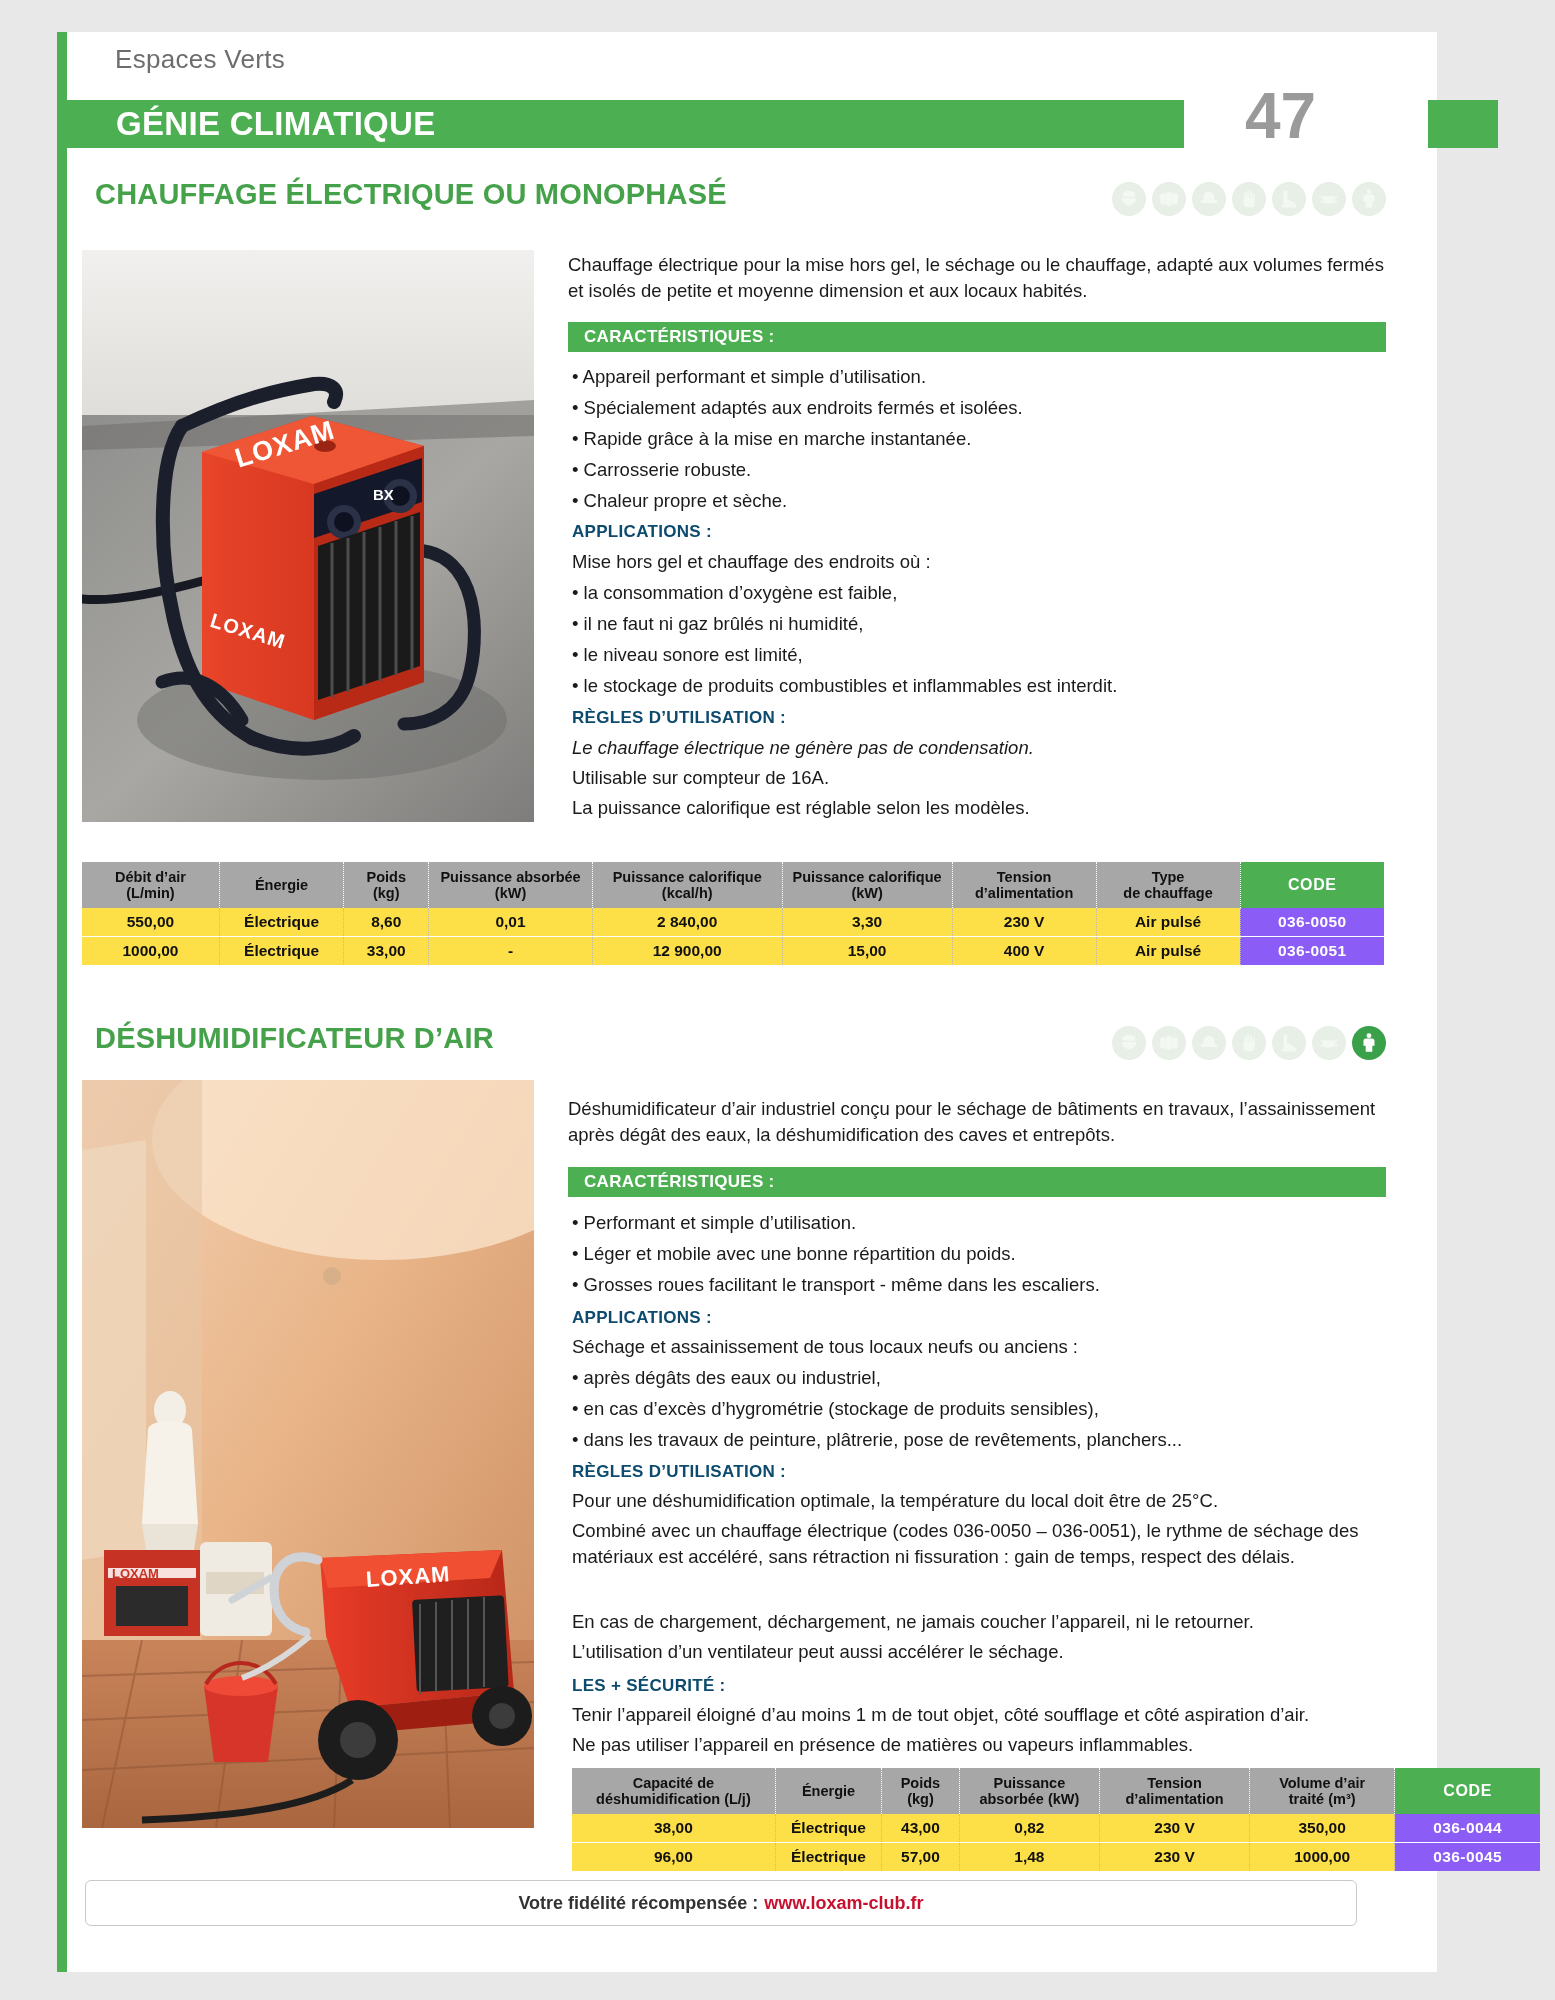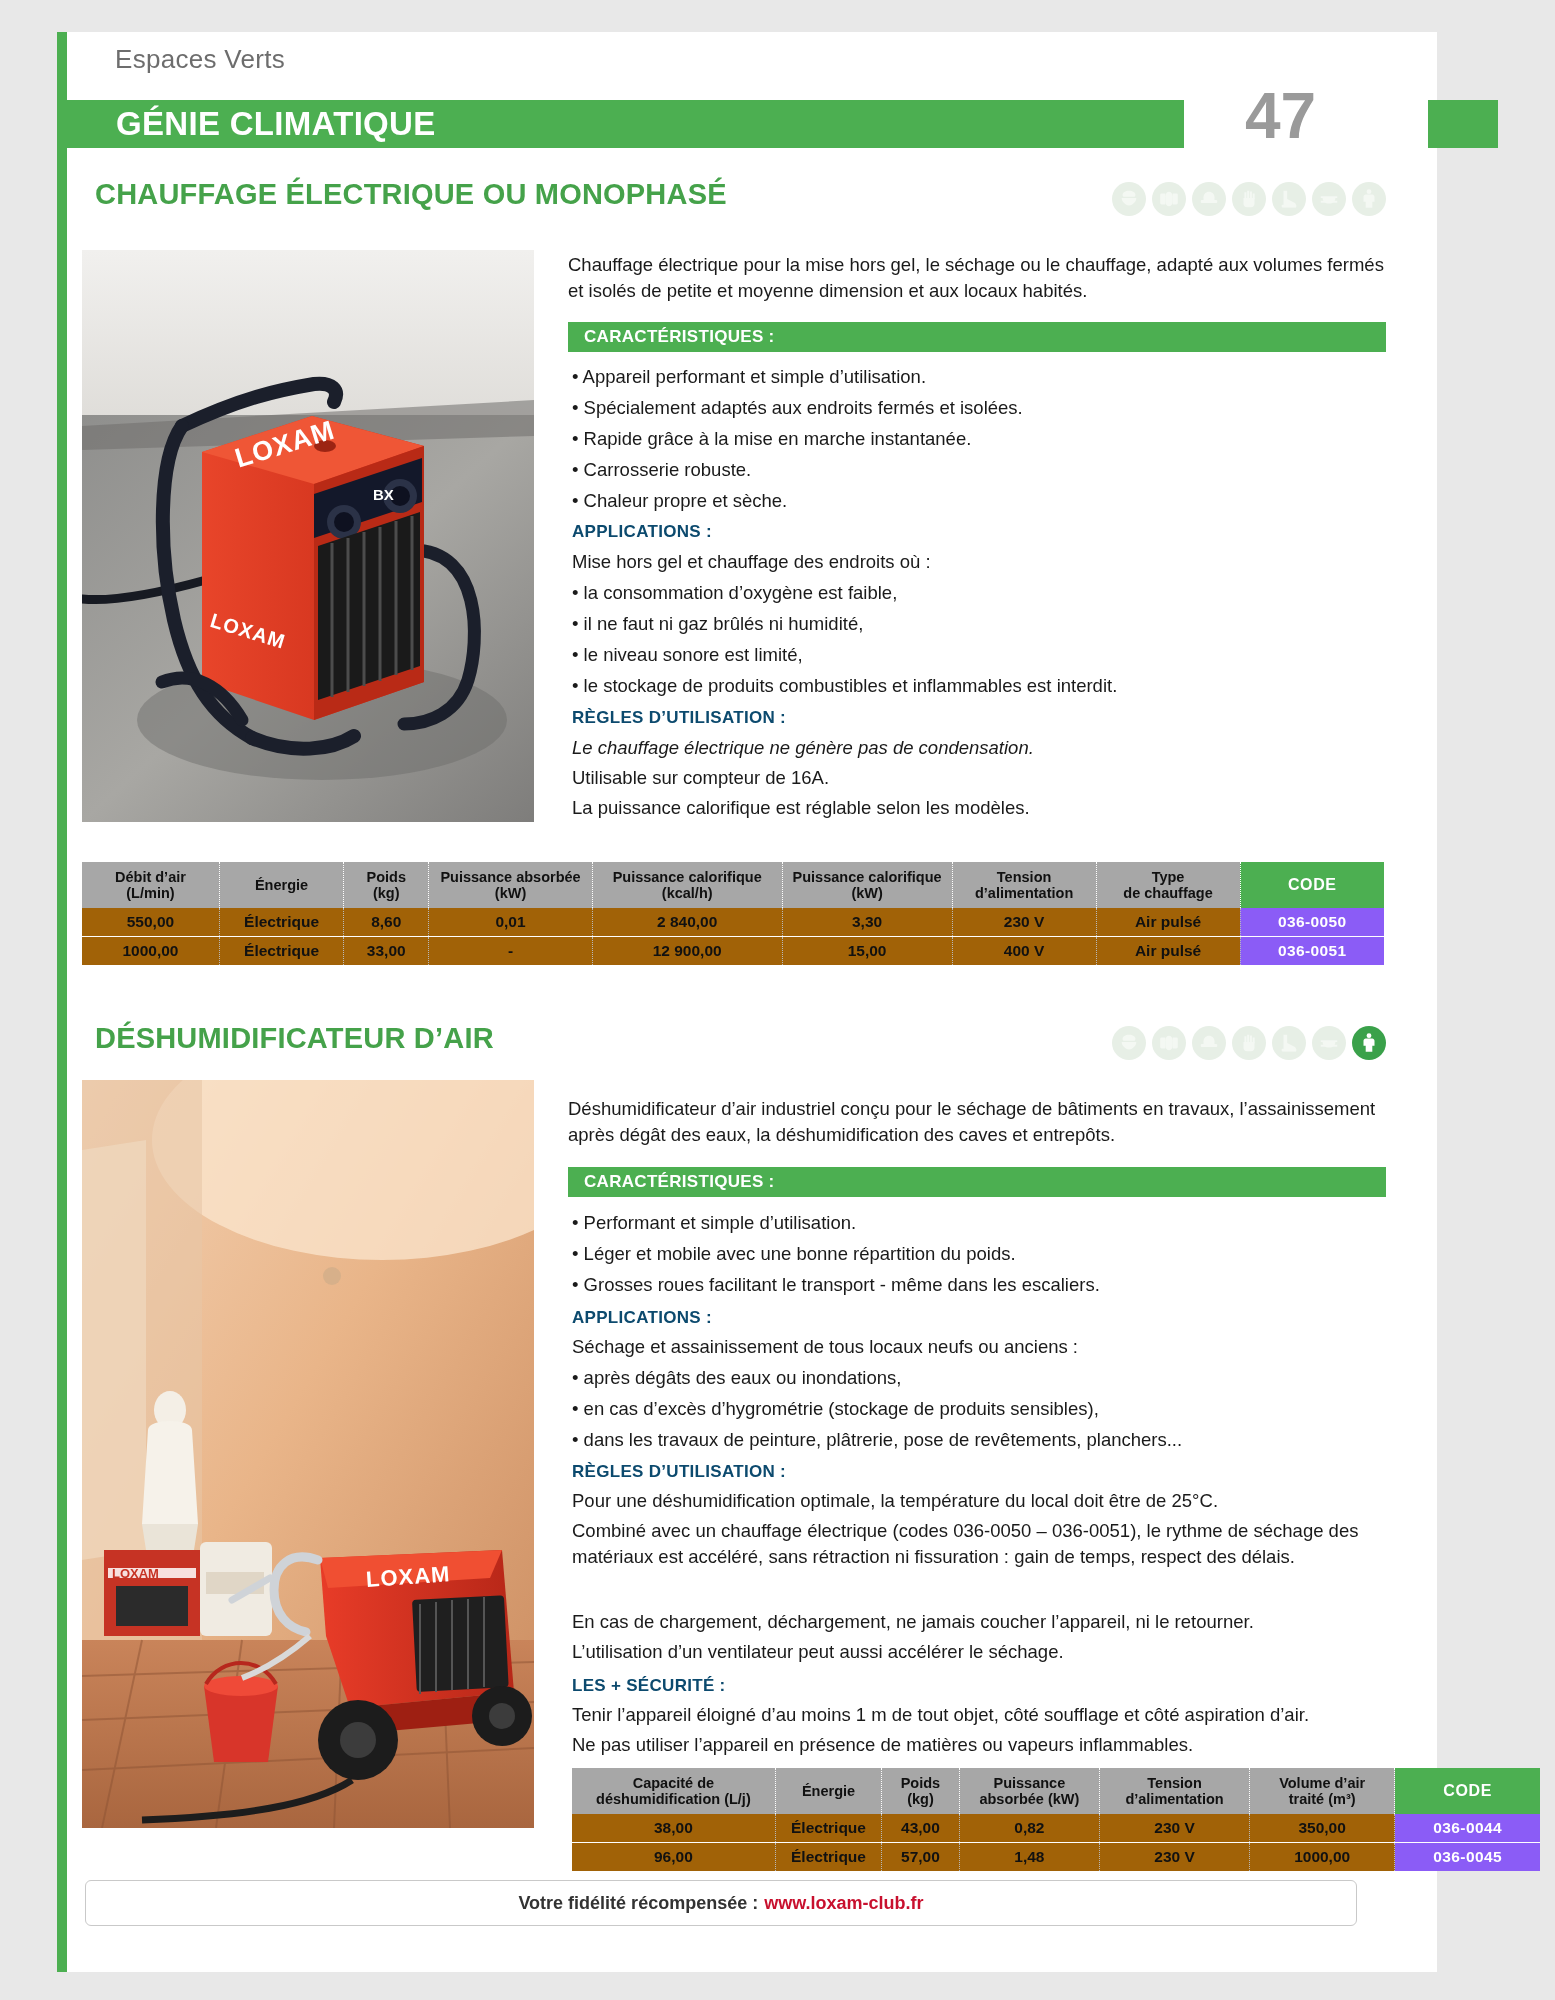--- a/index.html
+++ b/index.html
@@ -178,21 +178,21 @@
     vertical-align: middle;
   }
   table.spec th.code-h {
     background: #4caf51;
     color: #fff;
     font-size: 16px;
     letter-spacing: .6px;
     border-right: none;
   }
   table.spec td {
-    background: #a16207;
+    background: #fde047;
     color: #111;
     font-weight: bold;
     font-size: 15.5px;
     padding: 5px 4px;
     text-align: center;
     border-right: 1px dotted #b9b9b9;
     border-bottom: 1px solid #ffffff;
   }
   table.spec tr:last-child td { border-bottom: none; }
   table.spec td.code-c {
@@ -578,21 +578,21 @@
 <div class="green-band" style="left:568px; top:1167px; width:818px;">
   <span>CARACTÉRISTIQUES :</span>
 </div>
 
 <div class="txt" style="left:572px; top:1210px;">• Performant et simple d’utilisation.</div>
 <div class="txt" style="left:572px; top:1241px;">• Léger et mobile avec une bonne répartition du poids.</div>
 <div class="txt" style="left:572px; top:1272px;">• Grosses roues facilitant le transport - même dans les escaliers.</div>
 
 <div class="sub-head" style="left:572px; top:1308px;">APPLICATIONS :</div>
 <div class="txt" style="left:572px; top:1334px;">Séchage et assainissement de tous locaux neufs ou anciens :</div>
-<div class="txt" style="left:572px; top:1365px;">• après dégâts des eaux ou inondations,</div>
+<div class="txt" style="left:572px; top:1365px;">• après dégâts des eaux ou industriel,</div>
 <div class="txt" style="left:572px; top:1396px;">• en cas d’excès d’hygrométrie (stockage de produits sensibles),</div>
 <div class="txt" style="left:572px; top:1427px;">• dans les travaux de peinture, plâtrerie, pose de revêtements, planchers...</div>
 
 <div class="sub-head" style="left:572px; top:1462px;">RÈGLES D’UTILISATION :</div>
 <div class="txt" style="left:572px; top:1488px; width:818px;">Pour une déshumidification optimale, la température du local doit être de 25°C.</div>
 <div class="txt" style="left:572px; top:1518px; width:818px;">Combiné avec un chauffage électrique (codes 036-0050 – 036-0051), le rythme de séchage des matériaux est accéléré, sans rétraction ni fissuration : gain de temps, respect des délais.</div>
 <div class="txt" style="left:572px; top:1609px; width:818px;">En cas de chargement, déchargement, ne jamais coucher l’appareil, ni le retourner.</div>
 <div class="txt" style="left:572px; top:1639px; width:818px;">L’utilisation d’un ventilateur peut aussi accélérer le séchage.</div>
 
 <div class="sub-head" style="left:572px; top:1676px;">LES + SÉCURITÉ :</div>

